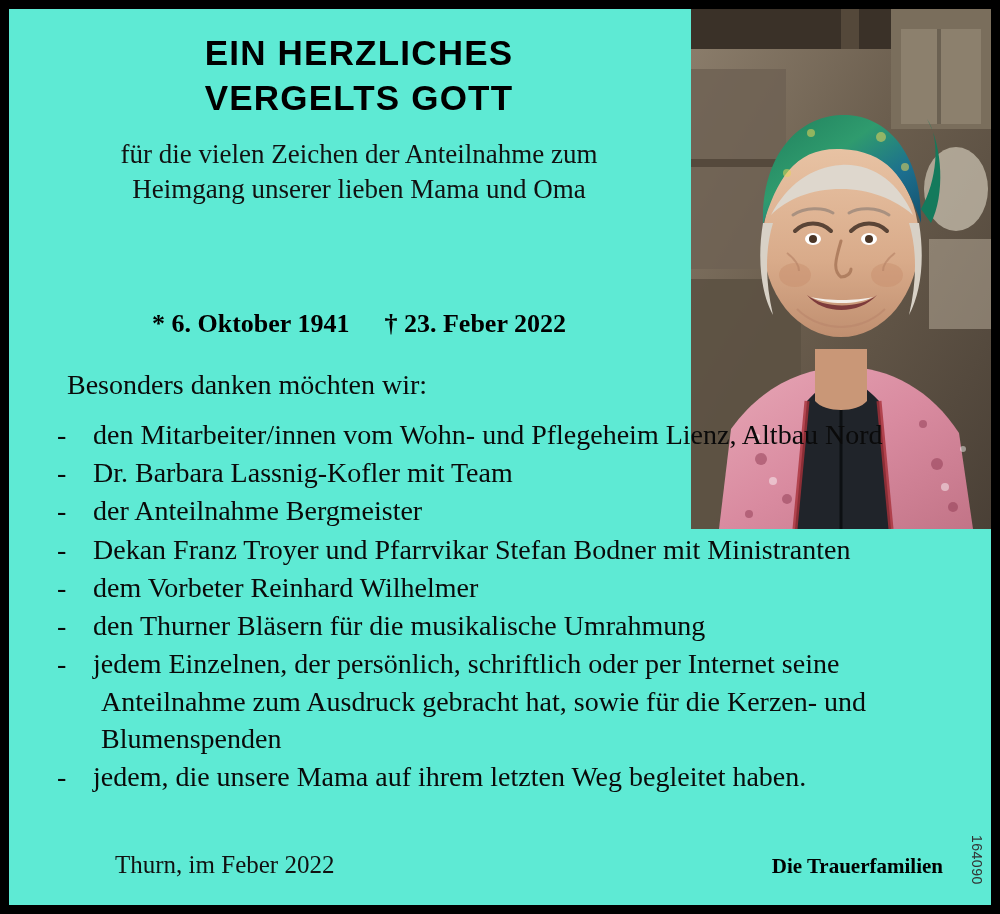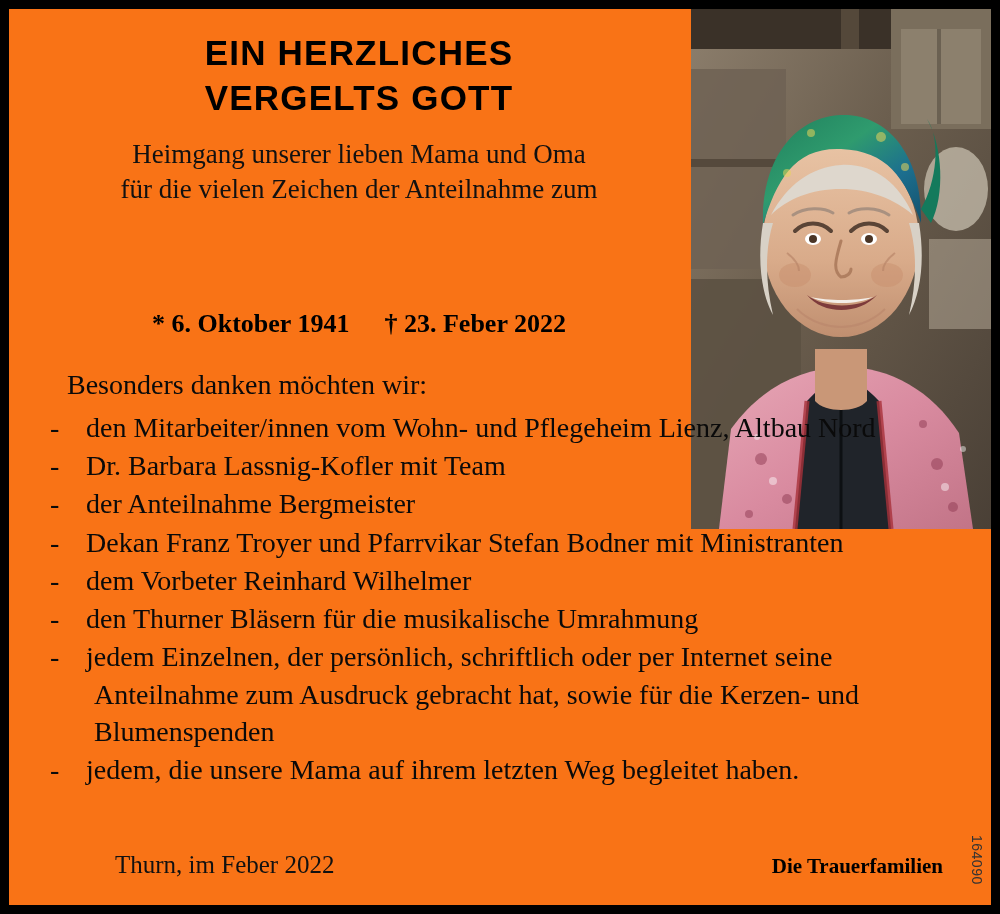--- a/index.html
+++ b/index.html
@@ -19,21 +19,21 @@
     width: 1000px;
     height: 914px;
     background: #ffffff;
     border: 9px solid #000000;
     overflow: hidden;
   }
   .inner {
     position: relative;
     width: 100%;
     height: 100%;
-    background: #f97316;
+    background: #5eead4;
   }
 
   
   .photo {
     position: absolute;
     top: 0;
     right: 0;
     width: 300px;
     height: 520px;
     overflow: hidden;
@@ -100,21 +100,21 @@
     left: 58px;
     width: 900px;
   }
   .thanks-intro {
     font-size: 28px;
     line-height: 1.32;
     margin-bottom: 0;
   }
   .thanks-list {
     list-style: none;
-    margin: 5px;
+    margin: 12px;
     padding: 0;
   }
   .thanks-list li {
     font-size: 28px;
     line-height: 1.33;
     padding-left: 22px;
     text-indent: -22px;
     margin: 0 0 1px 0;
   }
   .thanks-list li .dash { display: inline-block; width: 14px; }
@@ -256,22 +256,22 @@
         <path d="M194 300 C180 314 162 318 150 318" stroke="#b9866a" stroke-width="2" fill="none" opacity="0.6"></path>
       </svg>
     </div>
 
     <div class="header">
       <div class="line">EIN HERZLICHES</div>
       <div class="line">VERGELTS GOTT</div>
     </div>
 
     <div class="subtitle">
+      <div>für die vielen Zeichen der Anteilnahme zum</div>
       <div>Heimgang unserer lieben Mama und Oma</div>
-      <div>für die vielen Zeichen der Anteilnahme zum</div>
     </div>
 
 
     <div class="dates">
       <span>* 6. Oktober 1941</span>
       <span class="sep"></span>
       <span>† 23. Feber 2022</span>
     </div>
 
     <div class="thanks">

